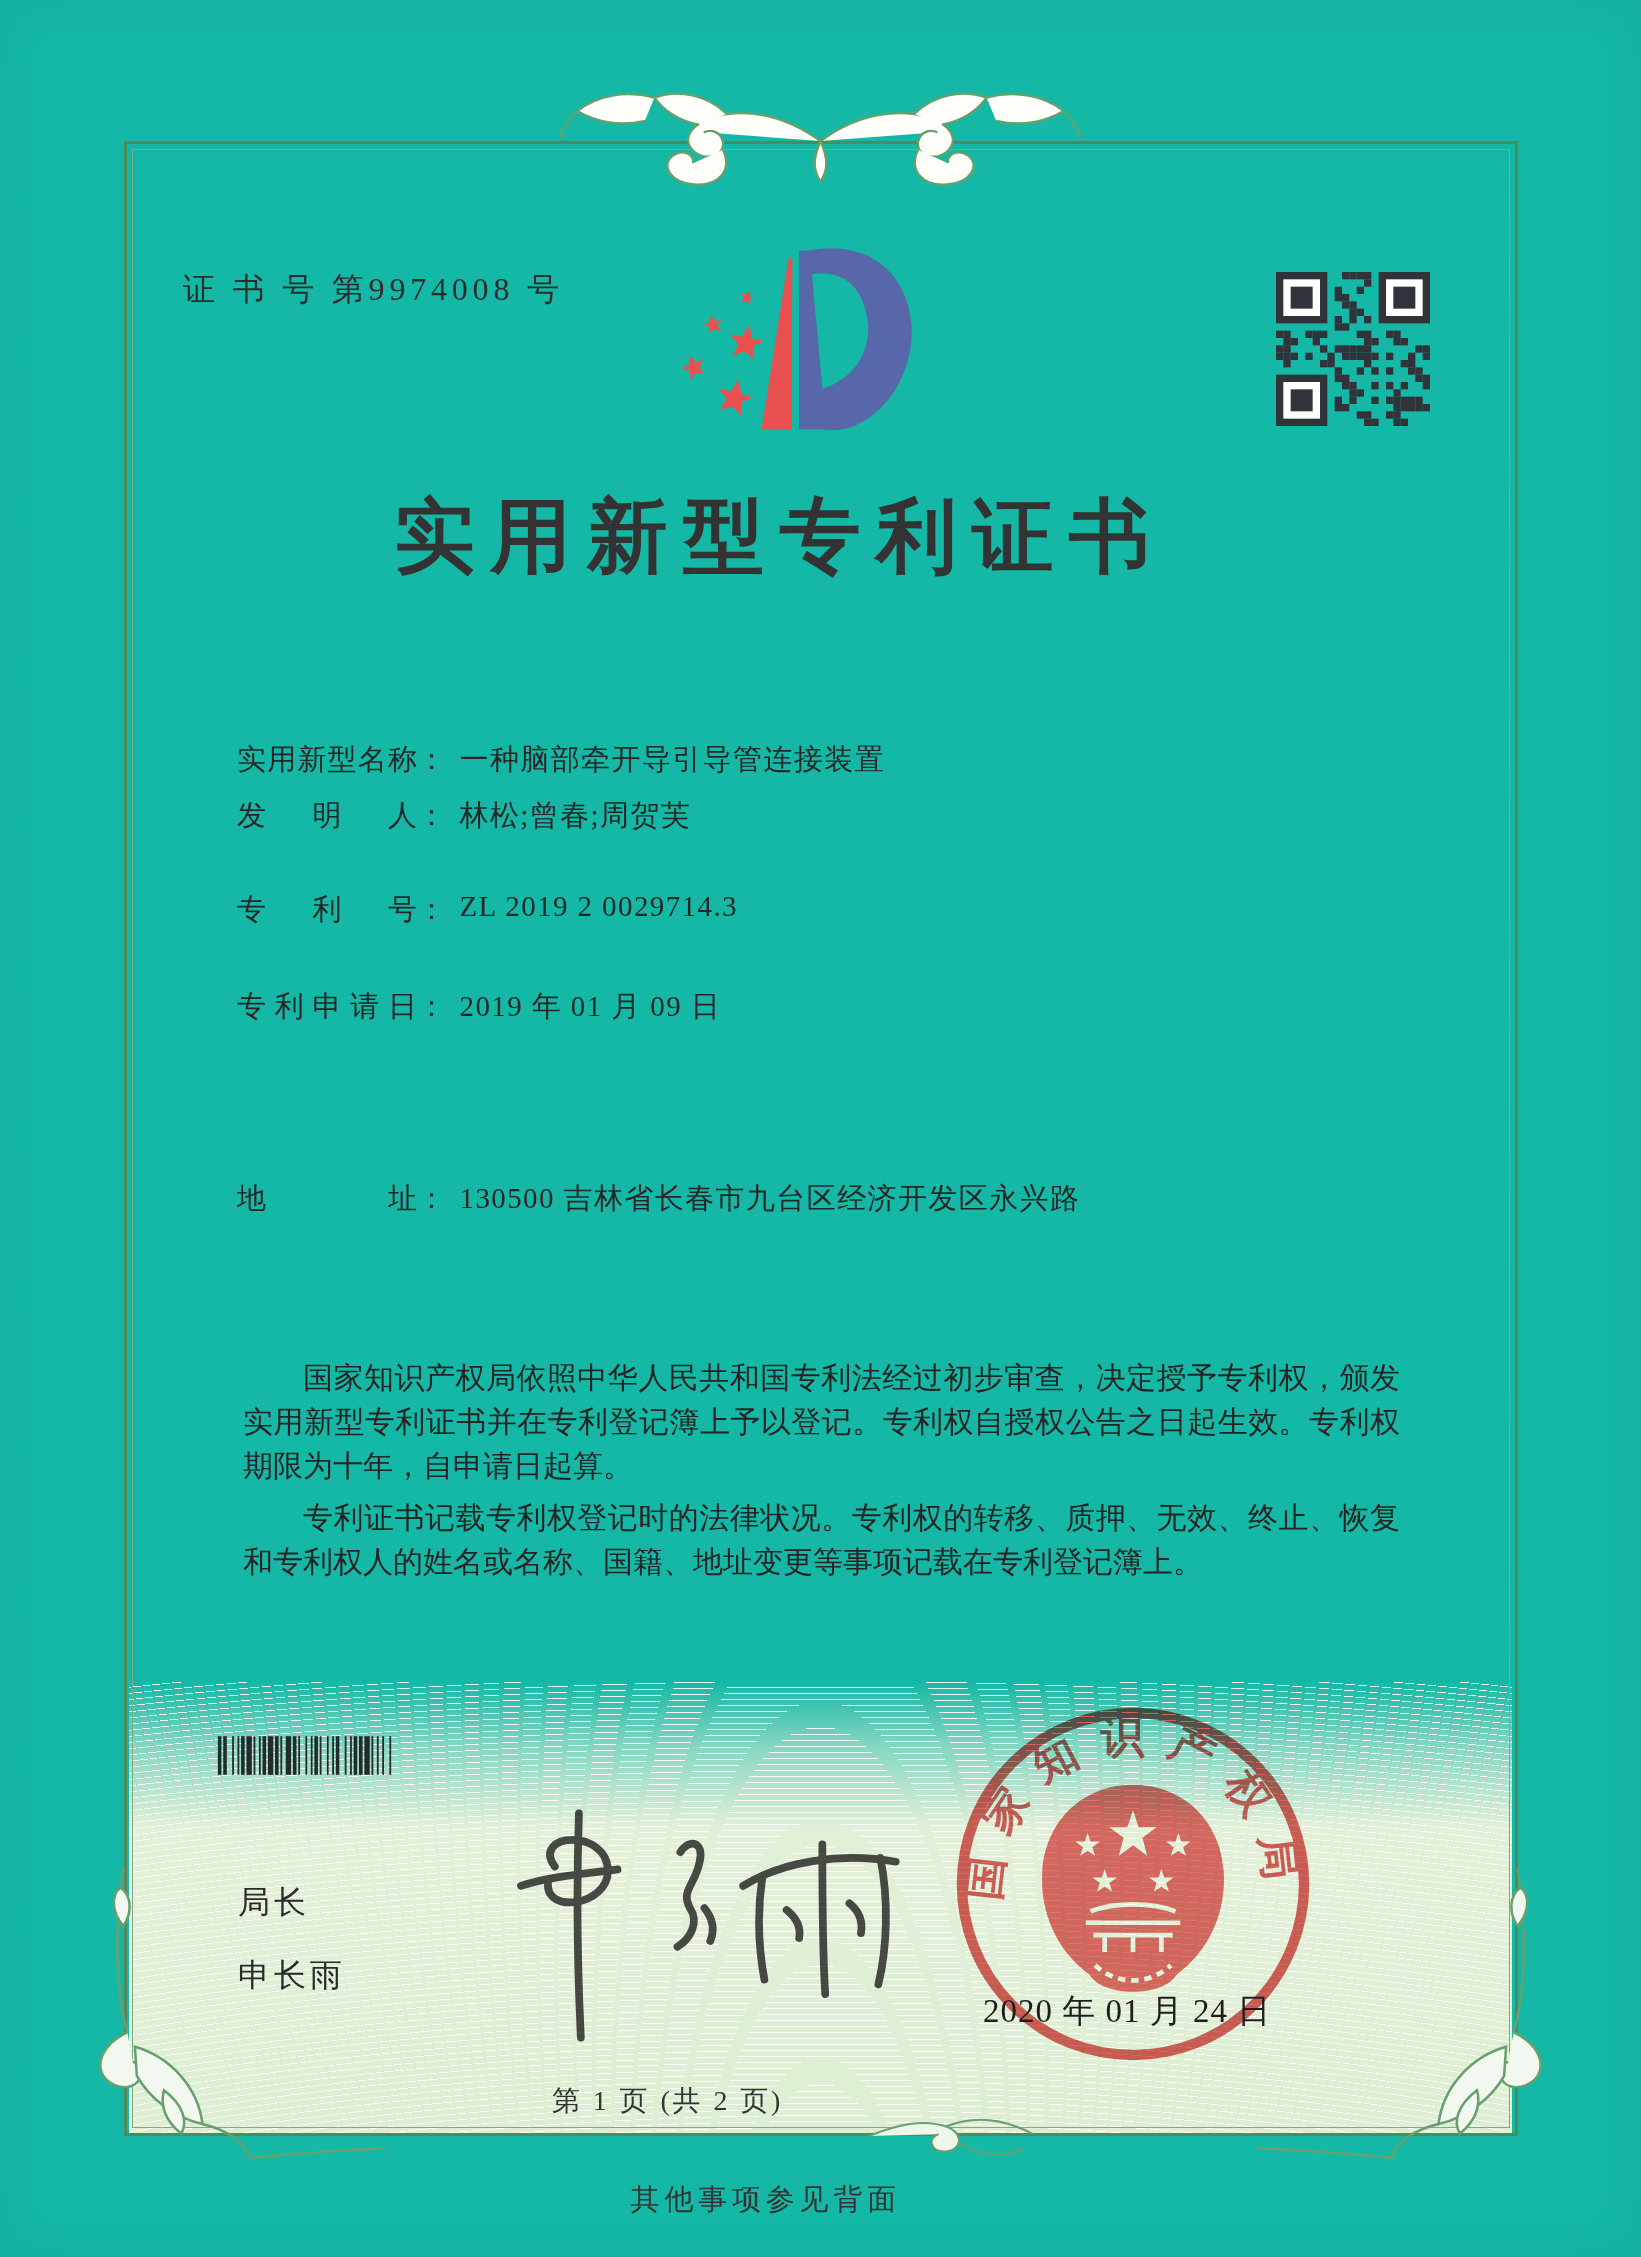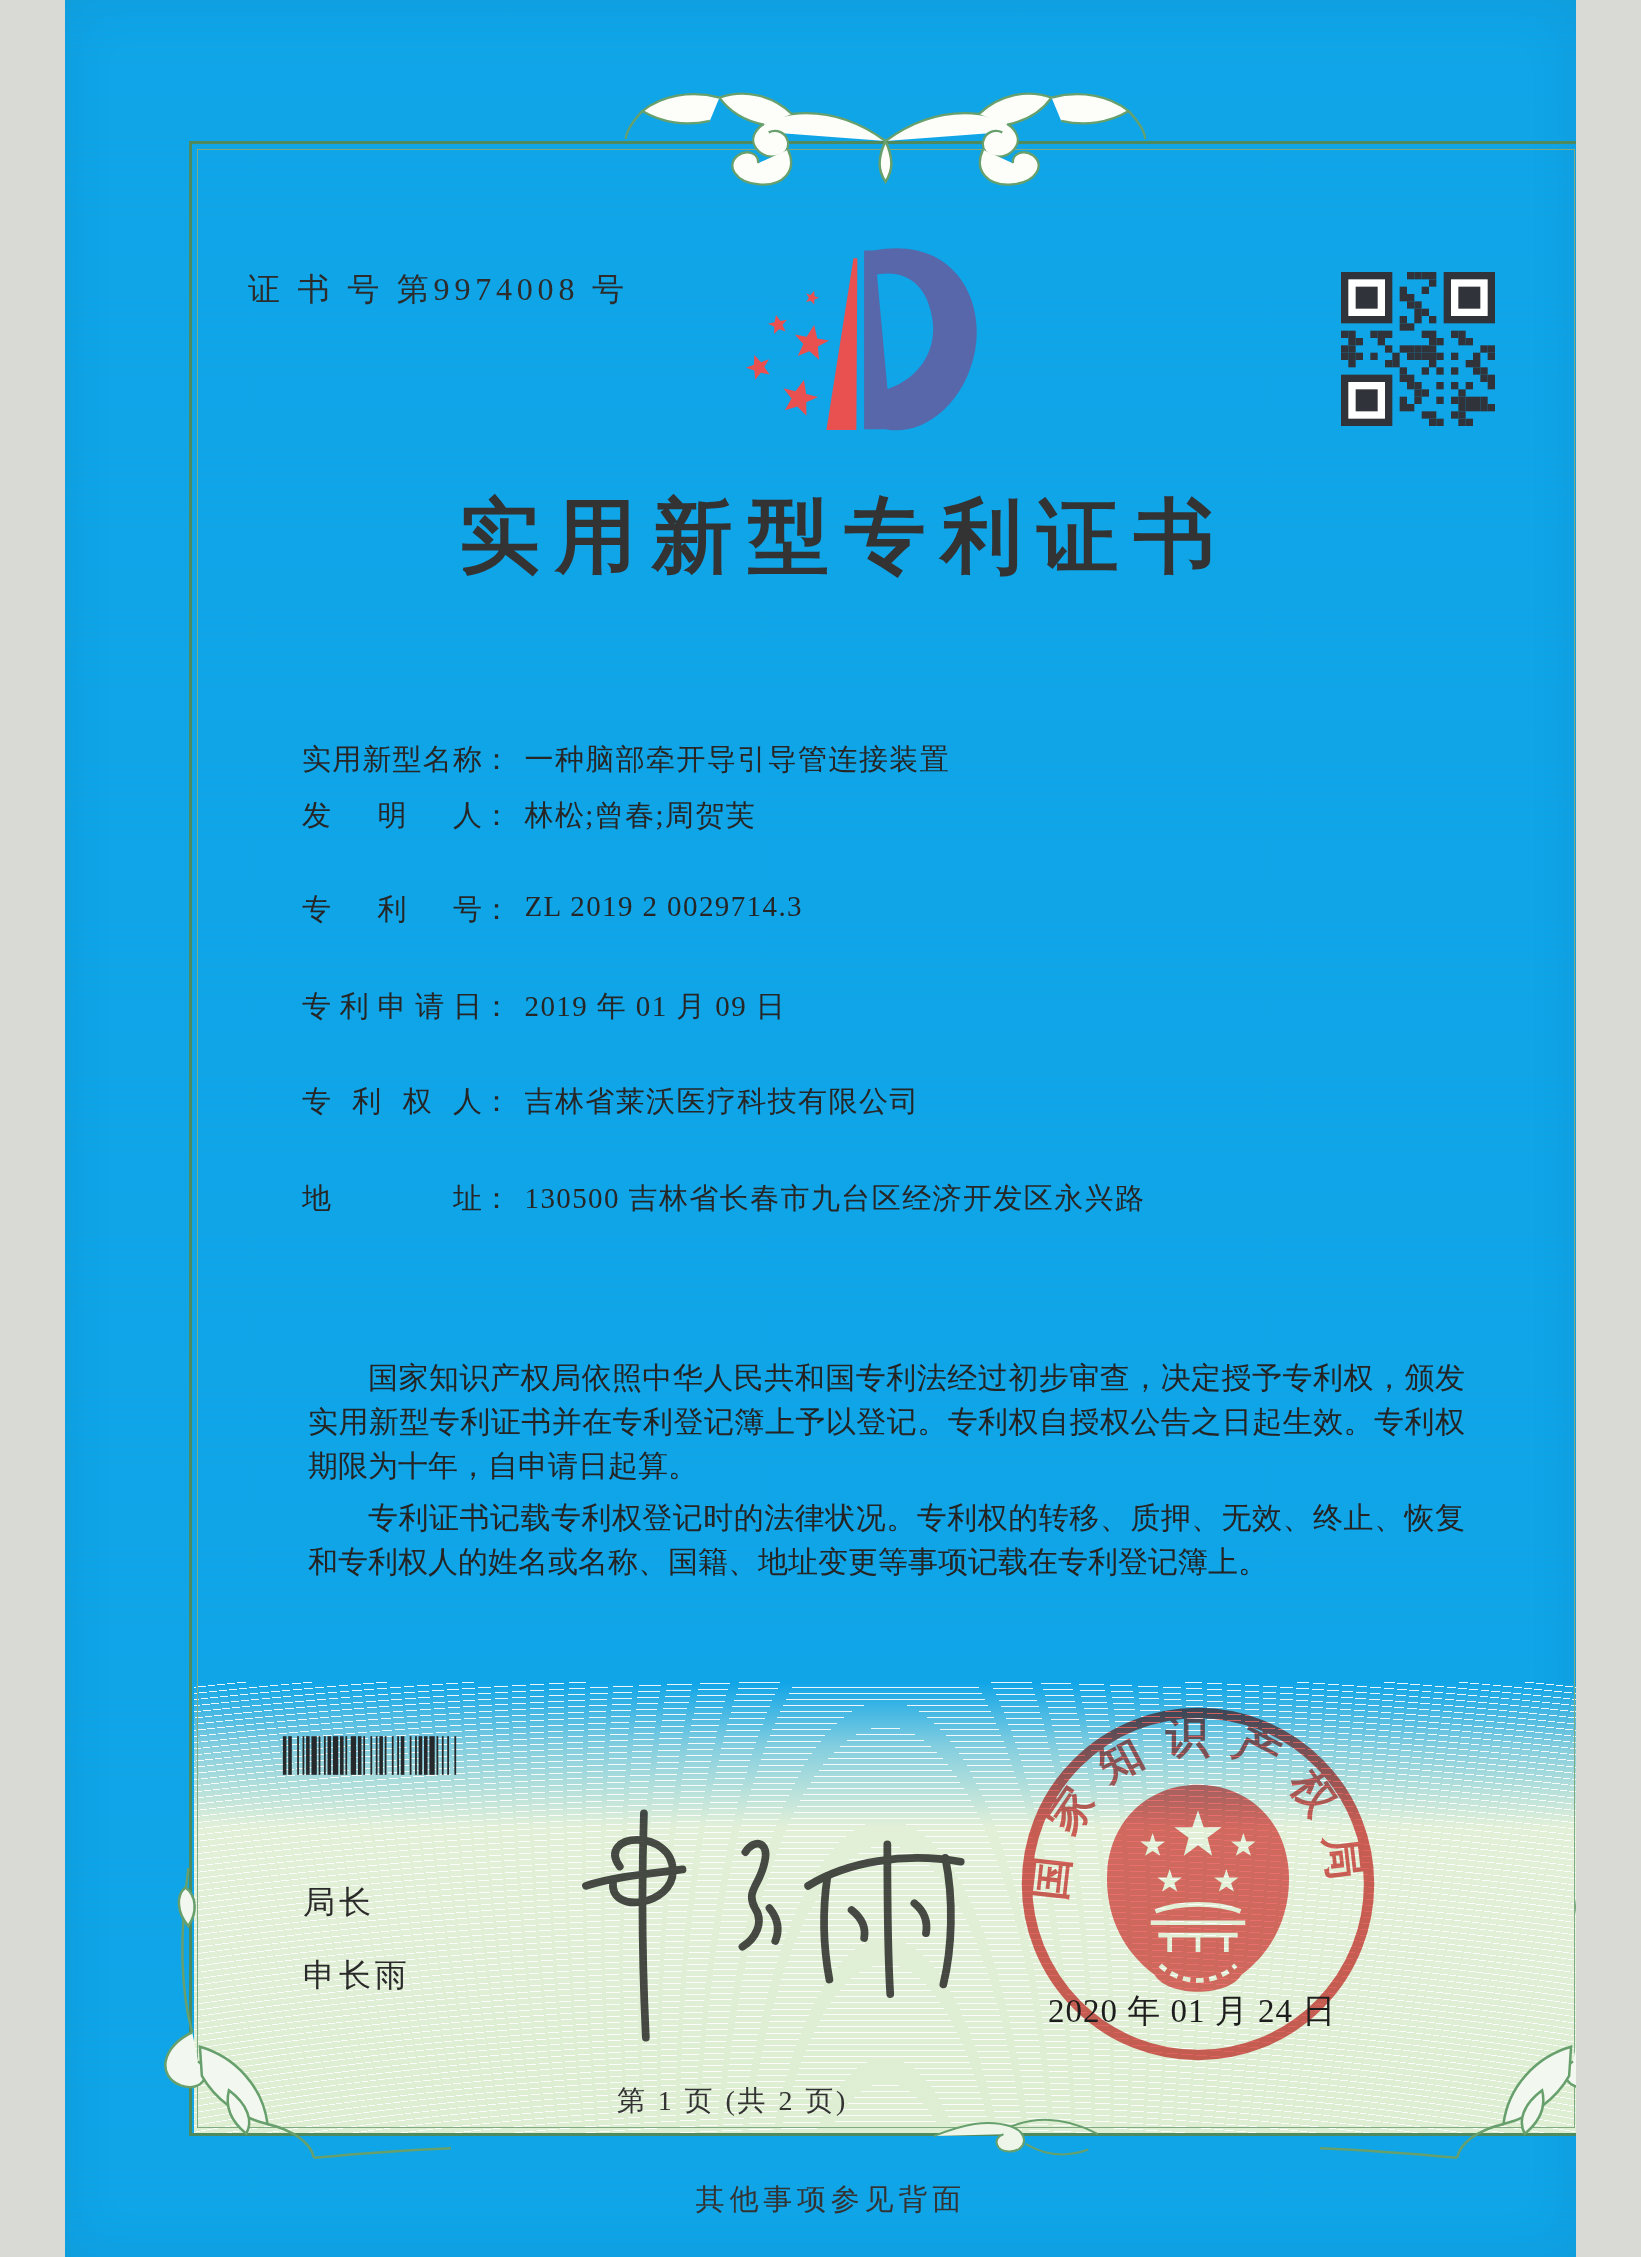--- a/index.html
+++ b/index.html
@@ -1,16 +1,16 @@
 <!DOCTYPE html>
 <html><head>
 <meta charset="utf-8">
 <style>
   html,body{margin:0;padding:0;background:#d9d9d6;}
-  .page{position:relative;width:1511px;height:2257px;margin:0 auto;background:#0ea5e9;
+  .page{position:relative;width:1641px;height:2257px;margin:0 auto;background:#14b8a6;
         font-family:"Liberation Serif","DejaVu Serif",serif;color:#222;overflow:hidden;
         box-shadow:inset 0 0 58px rgba(0,0,0,.06);}
   .page::before{content:"";position:absolute;inset:0;pointer-events:none;
         background:repeating-linear-gradient(180deg,rgba(125,135,120,.045) 0 1px,rgba(0,0,0,0) 1px 3.9px);}
   .abs{position:absolute;}
   
   .green-zone{position:absolute;left:129px;top:1682px;width:1383px;height:454px;
       background:
         repeating-radial-gradient(120% 150% at 50% 245%, rgba(255,255,255,.9) 0 1.9px, rgba(255,255,255,0) 1.9px 14.5px),
         linear-gradient(180deg, rgba(224,239,216,0) 0%, rgba(224,239,216,.55) 14%, #e2f0d8 32%, #ddeed2 100%);}
@@ -193,23 +193,20 @@
   </div>
   <div class="abs field-row" style="top:796px">
     <span class="flabel">发明人</span><span class="colon">：</span><span class="fvalue">林松;曾春;周贺芙</span>
   </div>
   <div class="abs field-row" style="top:890px">
     <span class="flabel">专利号</span><span class="colon">：</span><span class="fvalue">ZL 2019 2 0029714.3</span>
   </div>
   <div class="abs field-row" style="top:987px">
     <span class="flabel">专利申请日</span><span class="colon">：</span><span class="fvalue">2019 年 01 月 09 日</span>
   </div>
-  <div class="abs field-row" style="top:1082px">
-    <span class="flabel">专利权人</span><span class="colon">：</span><span class="fvalue">吉林省莱沃医疗科技有限公司</span>
-  </div>
   <div class="abs field-row" style="top:1179px">
     <span class="flabel">地址</span><span class="colon">：</span><span class="fvalue">130500 吉林省长春市九台区经济开发区永兴路</span>
   </div>
 
   <div class="abs paras">
     <p>国家知识产权局依照中华人民共和国专利法经过初步审查，决定授予专利权，颁发实用新型专利证书并在专利登记簿上予以登记。专利权自授权公告之日起生效。专利权期限为十年，自申请日起算。</p>
     <p>专利证书记载专利权登记时的法律状况。专利权的转移、质押、无效、终止、恢复和专利权人的姓名或名称、国籍、地址变更等事项记载在专利登记簿上。</p>
   </div>
 
   <div class="abs" style="left:214px;top:1736px;">

